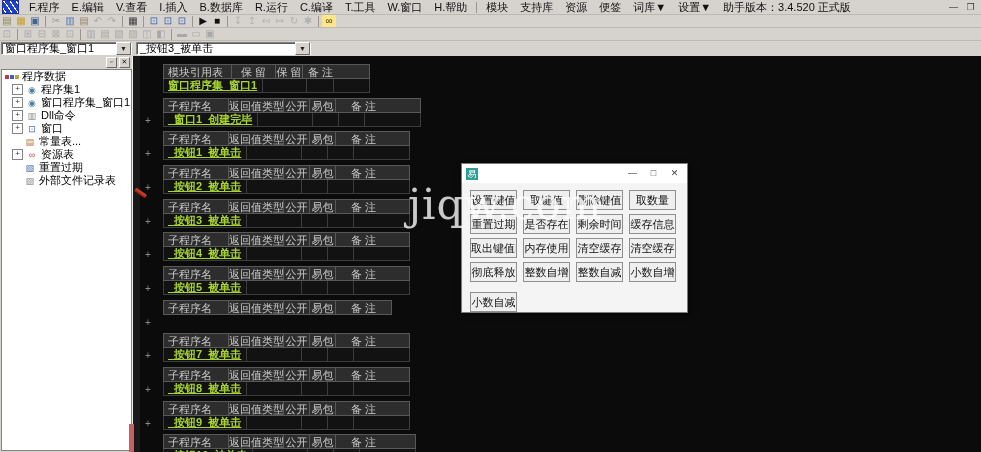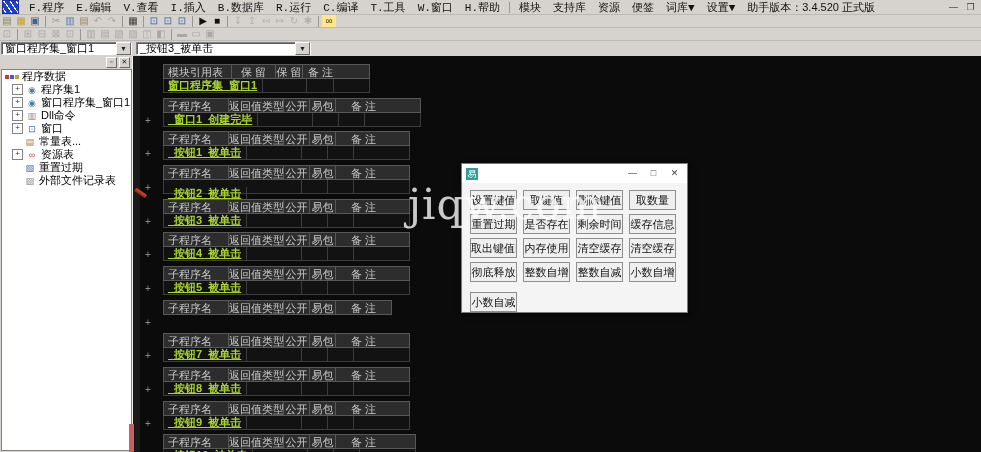--- a/index.html
+++ b/index.html
@@ -6,21 +6,21 @@
   .app{position:relative;width:981px;height:452px;overflow:hidden;
        background:#0b0b0b;font-family:"Liberation Sans",sans-serif;
        -webkit-font-smoothing:none;}
   
   .chrome{position:absolute;left:0;width:981px;background:#d6d3ce;box-sizing:border-box;}
   .menubar{top:0;height:15px;display:flex;align-items:center;gap:0;
            border-bottom:1px solid #bdb9b2;font-size:11px;color:#111;}
   .applogo{width:15px;height:12px;margin:0 4px 0 2px;flex:0 0 auto;
            background:repeating-linear-gradient(55deg,#1b3fd0 0 2px,#fff 2px 3px,#1b3fd0 3px 5px);
            border:1px solid #23309a;}
-  .mi{padding:0 6px;white-space:nowrap;font-family:Liberation Mono, monospace;}
+  .mi{padding:0 6px;white-space:nowrap;}
   .msep{width:1px;height:11px;background:#9a968f;margin:0 3px;}
   .mver{padding:0 6px;white-space:nowrap;color:#111;}
   .mspacer{flex:1;}
   .winctl{display:flex;gap:4px;margin-right:4px;color:#333;font-size:9px;}
   .winctl span{width:13px;height:11px;text-align:center;line-height:11px;}
   .toolbar{display:flex;align-items:center;border-bottom:1px solid #bdb9b2;}
   .t1{top:15px;height:13px;}
   .t2{top:28px;height:13px;}
   .tico{width:14px;height:12px;font-size:10px;line-height:12px;text-align:center;
         flex:0 0 auto;cursor:default;}
@@ -301,21 +301,21 @@
         </div>
         <div class="block" style="top: 109px;">
           <div class="hrow">
             <div class="hcell" style="width: 65px;">子程序名</div>
             <div class="hcell ctr" style="width: 55px;">返回值类型</div>
             <div class="hcell ctr" style="width: 26px;">公开</div>
             <div class="hcell ctr" style="width: 26px;">易包</div>
             <div class="hcell ctr" style="width: 55px;">备 注</div>
           </div>
           <div class="vrow">
-            <div class="vcell vname" style="width: auto; min-width: 65px; margin-top: 7px;">_按钮2_被单击</div>
+            <div class="vcell vname" style="width: auto; min-width: 65px;">_按钮2_被单击</div>
             <div class="vcell" style="width: 55px;"></div>
             <div class="vcell" style="width: 26px;"></div>
             <div class="vcell" style="width: 26px;"></div>
             <div class="vcell" style="width: 55px;"></div>
           </div>
           <span class="plus" style="top: 18px;">+</span>
         </div>
         <div class="block" style="top: 143px;">
           <div class="hrow">
             <div class="hcell" style="width: 65px;">子程序名</div>

